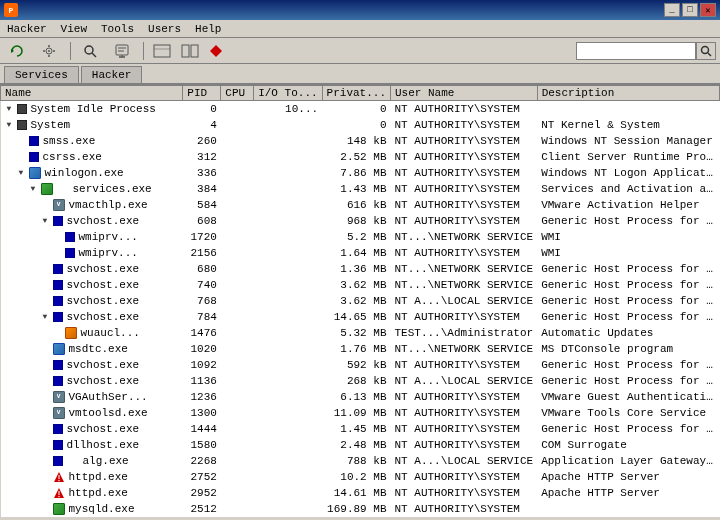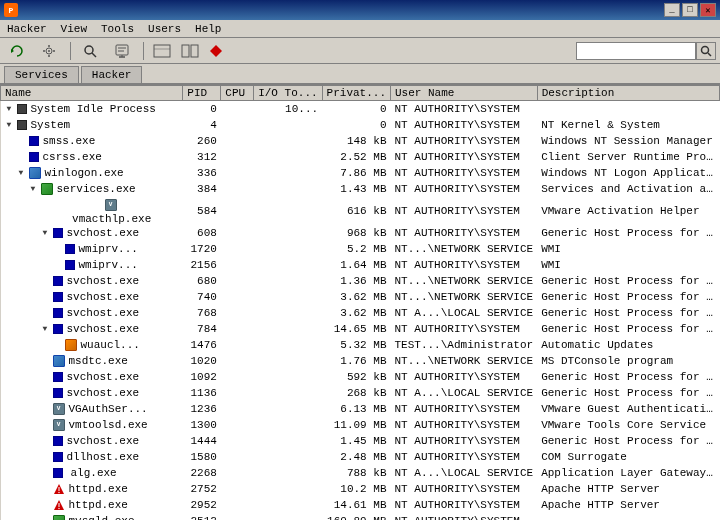--- a/index.html
+++ b/index.html
@@ -403,33 +403,33 @@
     <td class="col-io"></td>
     <td class="col-priv">7.86 MB</td>
     <td class="col-user">NT AUTHORITY\SYSTEM</td>
     <td class="col-desc">Windows NT Logon Application</td>
   </tr>
           <tr>
     <td class="col-name">
       <div class="proc-name" style="padding-left:26px;">
         <span class="expand-icon">▼</span>
         <div style="width:12px;height:12px;background:linear-gradient(135deg,#44aa44,#228822);border:1px solid #116611;border-radius:1px;display:inline-block;flex-shrink:0;"></div>
-        <span style="margin-left:2px;">services.exe</span>
+        <span style="margin-left:18px;">services.exe</span>
       </div>
     </td>
     <td class="col-pid">384</td>
     <td class="col-cpu"></td>
     <td class="col-io"></td>
     <td class="col-priv">1.43 MB</td>
     <td class="col-user">NT AUTHORITY\SYSTEM</td>
     <td class="col-desc">Services and Activation app</td>
   </tr>
           <tr>
     <td class="col-name">
-      <div class="proc-name" style="padding-left:38px;flex-direction:column;">
+      <div class="proc-name" style="padding-left:38px;">
         <span class="expand-icon"> </span>
         <div style="width:12px;height:12px;background:#607D8B;border:1px solid #455A64;border-radius:1px;display:inline-flex;align-items:center;justify-content:center;font-size:6px;color:white;font-weight:bold;flex-shrink:0;">V</div>
         <span style="margin-left:2px;">vmacthlp.exe</span>
       </div>
     </td>
     <td class="col-pid">584</td>
     <td class="col-cpu"></td>
     <td class="col-io"></td>
     <td class="col-priv">616 kB</td>
     <td class="col-user">NT AUTHORITY\SYSTEM</td>
@@ -658,21 +658,21 @@
     <td class="col-io"></td>
     <td class="col-priv">2.48 MB</td>
     <td class="col-user">NT AUTHORITY\SYSTEM</td>
     <td class="col-desc">COM Surrogate</td>
   </tr>
           <tr>
     <td class="col-name">
       <div class="proc-name" style="padding-left:38px;">
         <span class="expand-icon"> </span>
         <div style="width:10px;height:10px;background:#0000aa;border:1px solid #000088;display:inline-block;flex-shrink:0;"></div>
-        <span style="margin-left:6px;">alg.exe</span>
+        <span style="margin-left:18px;">alg.exe</span>
       </div>
     </td>
     <td class="col-pid">2268</td>
     <td class="col-cpu"></td>
     <td class="col-io"></td>
     <td class="col-priv">788 kB</td>
     <td class="col-user">NT A...\LOCAL SERVICE</td>
     <td class="col-desc">Application Layer Gateway...</td>
   </tr>
           <tr>

